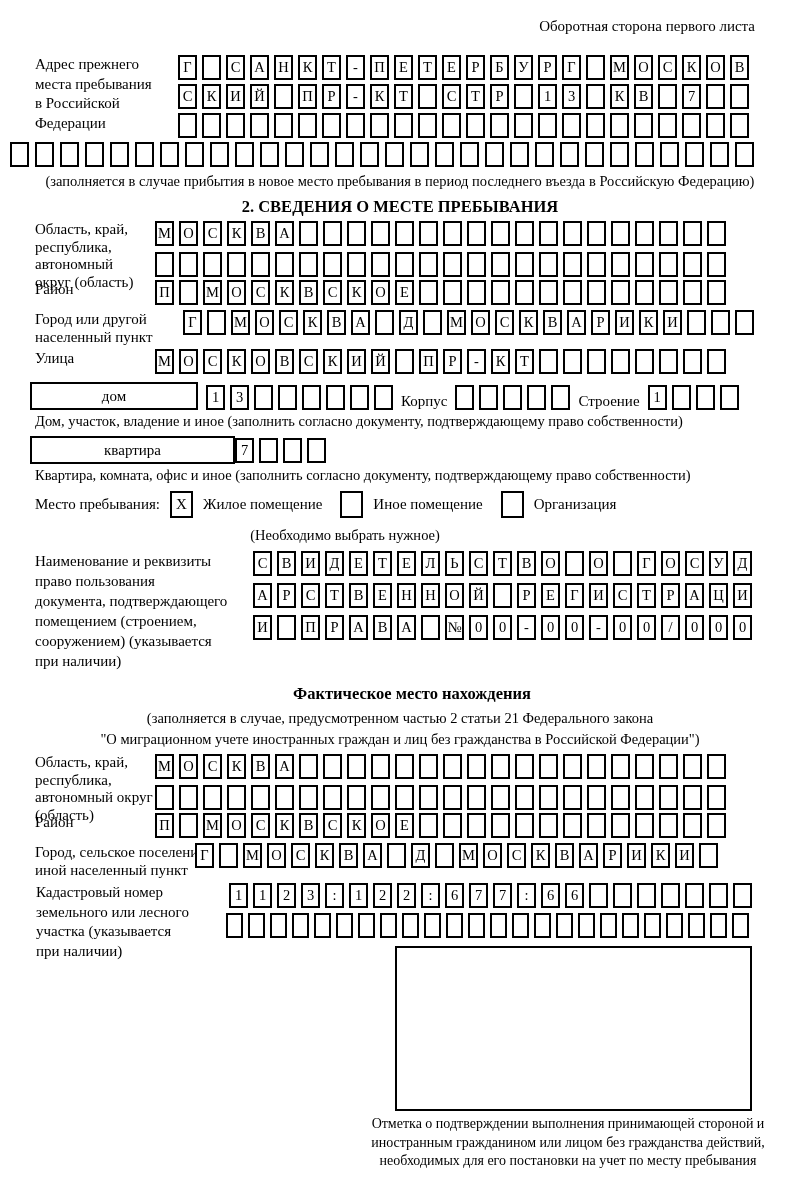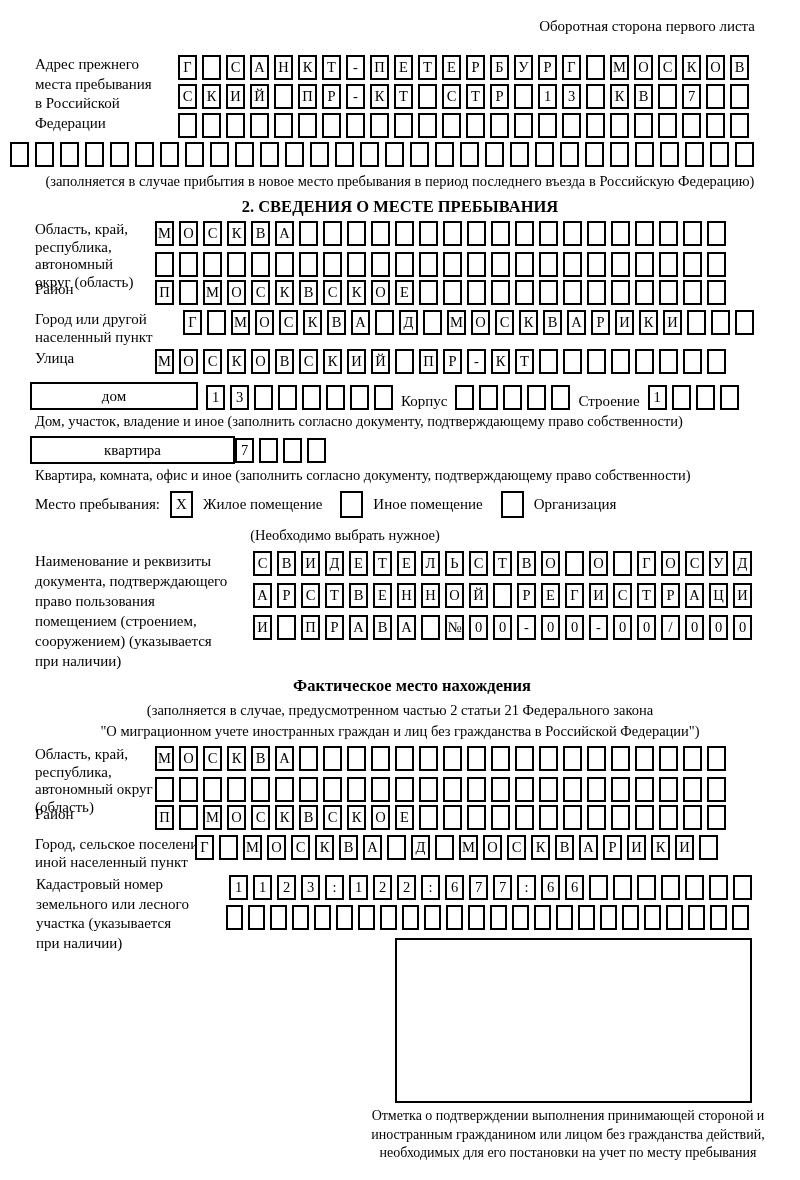--- a/index.html
+++ b/index.html
@@ -34,21 +34,21 @@
   .inline-label{white-space:nowrap;font-size:15px;}
   .note-left{margin-left:35px;font-size:14.5px;line-height:19px;margin-top:2px;}
   .kvartira-row{margin-left:30px;margin-top:5px;display:flex;align-items:center;}
   .mesto-row{margin-left:35px;margin-top:6px;display:flex;align-items:center;gap:10px;font-size:15px;}
   .cb{box-sizing:border-box;width:23px;height:27px;border:2px solid #000;display:inline-flex;align-items:center;justify-content:center;font-size:15px;flex:none;}
   .opt-label{margin-right:8px;white-space:nowrap;}
   .note4{width:650px;text-align:center;font-size:14.5px;line-height:19px;margin-top:8px;padding-left:20px;}
   .doc-block{margin-top:6px;height:120px;}
   .doc-block .label{width:218px;line-height:20px;}
   .doc-block .rows .cells{margin-bottom:7px;}
-  .fact-title{margin-top:4px;padding-left:24px;}
+  .fact-title{margin-top:12px;padding-left:24px;}
   .fact-note{margin-top:4px;font-size:14.5px;line-height:21px;text-align:center;}
   .kadastr-block{margin-top:4px;height:55px;margin-left:36px;}
   .kadastr-block .label{width:158px;line-height:19.5px;}
   .kadastr-block .rows{margin-left:35px;}
   .kadastr-block .rows .cells{margin-bottom:5px;}
   .kadastr-block .row2{margin-left:-3px;}
   .mark-box{box-sizing:border-box;margin-left:395px;margin-top:8px;width:357px;height:165px;border:2px solid #000;background:#fff;}
   .mark-caption{margin-left:358px;width:420px;text-align:center;font-size:14px;line-height:18.5px;margin-top:4px;}
 </style>
 </head>
@@ -388,22 +388,22 @@
     <span class="cb"></span>
     <span class="opt-label">Иное помещение</span>
     <span class="cb"></span>
     <span class="opt-label">Организация</span>
   </div>
   <div class="note4">(Необходимо выбрать нужное)</div>
 
   <div class="block doc-block">
     <div class="label">
         <div class="line">Наименование и реквизиты</div>
+        <div class="line">право пользования</div>
         <div class="line">документа, подтверждающего</div>
-        <div class="line">право пользования</div>
         <div class="line">помещением (строением,</div>
         <div class="line">сооружением) (указывается</div>
         <div class="line">при наличии)</div>
       </div>
     <div class="rows">
       <div class="cells">
           <span class="cell">С</span>
           <span class="cell">В</span>
           <span class="cell">И</span>
           <span class="cell">Д</span>

